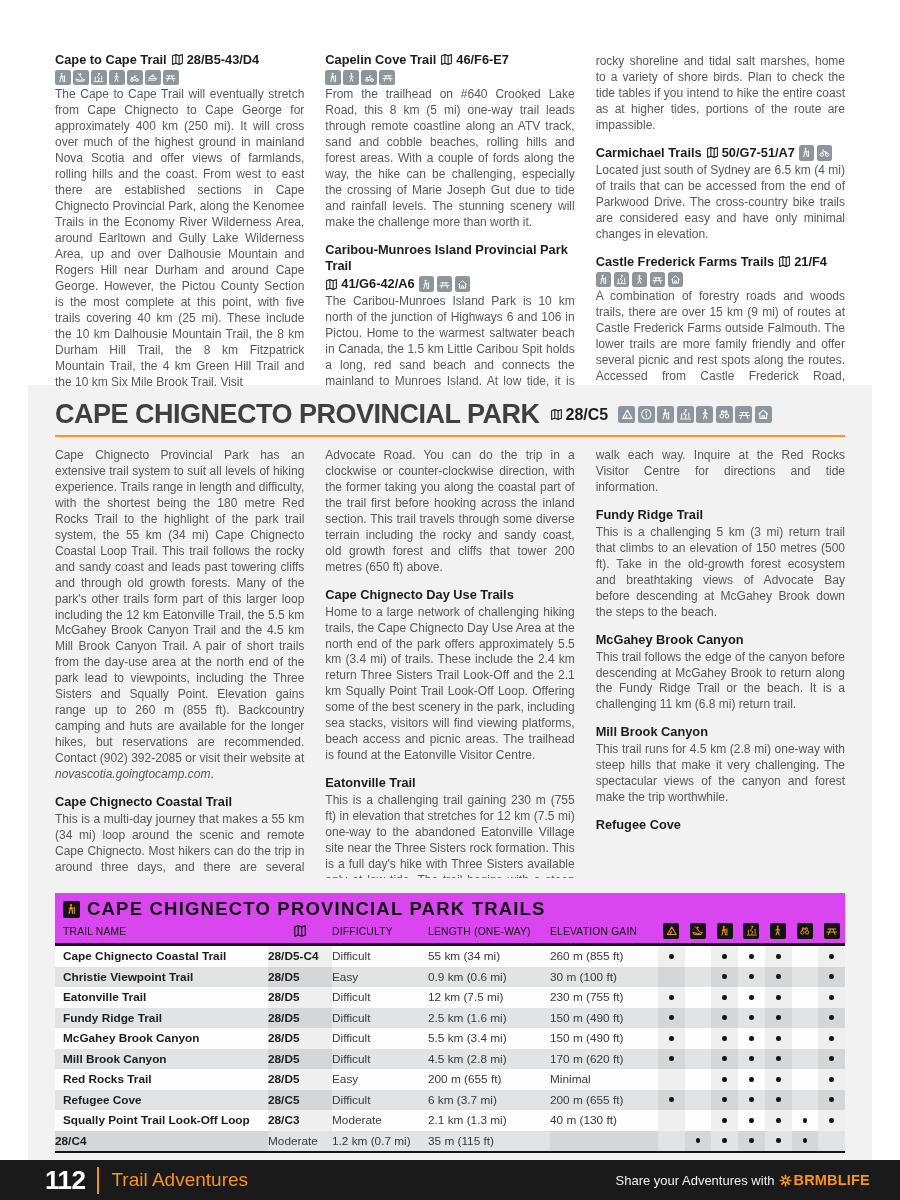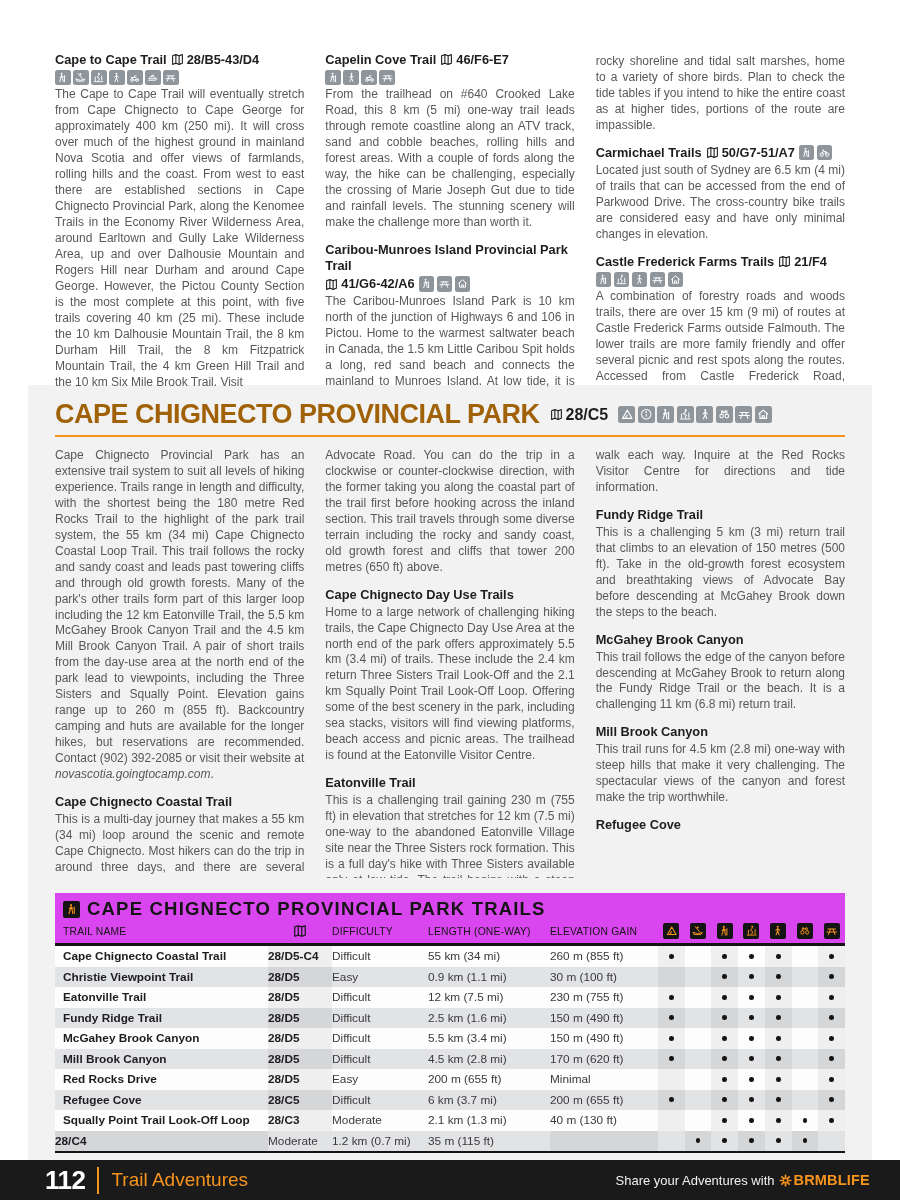--- a/index.html
+++ b/index.html
@@ -5,38 +5,38 @@
   html,body{margin:0;padding:0;background:#cfcfcf;}
   .page{position:relative;width:900px;height:1200px;margin:0 auto;background:#ffffff;
         font-family:"Liberation Sans","DejaVu Sans",sans-serif;overflow:hidden;}
   .gray-panel{position:absolute;left:28px;right:28px;top:385px;height:778px;background:#f2f2f3;}
   
   .cols{display:flex;gap:21px;}
   .col{flex:1 1 0;min-width:0;}
   .top-section{position:absolute;left:55px;right:55px;top:52px;height:335px;overflow:hidden;}
   .park-cols{position:absolute;left:55px;right:55px;top:446px;height:432px;overflow:hidden;}
   .article{margin:0;}
-  .ttl{display:flex;flex-wrap:wrap;align-items:flex-start;column-gap:4px;row-gap:2px;
+  .ttl{display:flex;flex-wrap:wrap;align-items:center;column-gap:4px;row-gap:2px;
        font-size:12.8px;font-weight:bold;color:#1d1d1f;line-height:1.25;margin:0 0 1px;}
   .park-cols .ttl{margin-top:4px;}
   .mapref{display:inline-flex;align-items:center;gap:2px;font-weight:bold;color:#1d1d1f;}
   .bookic{display:inline-flex;width:14px;height:13px;color:#1d1d1f;}
   .bookic svg{width:13px;height:13px;}
   .icostrip{display:inline-flex;gap:2.5px;}
   .isq{display:inline-flex;align-items:center;justify-content:center;width:15.5px;height:15.5px;
        border-radius:2.5px;background:#8E959B;color:#ffffff;flex:0 0 auto;}
   .isq svg{width:11px;height:11px;}
   .isq.lg{width:17px;height:17px;}
   .isq.lg svg{width:12.5px;height:12.5px;}
   .body{margin:2px 0 11px;text-align:justify;font-size:12px;line-height:1.33;color:#57585A;}
   .it{font-style:italic;}
   
   .park-head{position:absolute;left:55px;right:55px;top:399px;}
   .park-head-row{display:flex;align-items:center;gap:10px;}
-  .park-title{font-size:27px;font-weight:bold;letter-spacing:-0.5px;color:#a16207;white-space:nowrap;}
+  .park-title{font-size:27px;font-weight:bold;letter-spacing:-0.5px;color:#404040;white-space:nowrap;}
   .park-rule{position:absolute;left:0;right:0;top:36px;border-bottom:2.5px solid #F7941D;}
   
   .trails{position:absolute;left:55px;top:893px;width:790px;}
   .thead{background:#d946ef;border-bottom:3px solid #141414;}
   .thead-title{display:flex;align-items:center;gap:7px;padding:5px 0 2px 8px;}
   .thead-title .txt{font-size:18.5px;font-weight:bold;letter-spacing:1.2px;color:#141414;white-space:nowrap;}
   .tblic{display:inline-flex;align-items:center;justify-content:center;width:17px;height:17px;
          border-radius:2px;background:#141414;color:#F7941D;}
   .tblic svg{width:12px;height:12px;}
   .tgrid{display:grid;grid-template-columns:213px 64px 96px 122px 108px repeat(7,1fr);align-items:center;}
@@ -585,21 +585,21 @@
           </div>
           <div class="c act"></div>
           <div class="c act shade">
             <span class="dot"></span>
           </div>
         </div>
         <div class="tgrid trow alt">
           <div class="c name">Christie Viewpoint Trail</div>
           <div class="c map">28/D5</div>
           <div class="c ">Easy</div>
-          <div class="c ">0.9 km (1.1 mi)</div>
+          <div class="c ">0.9 km (0.6 mi)</div>
           <div class="c ">30 m (100 ft)</div>
           <div class="c act shade"></div>
           <div class="c act"></div>
           <div class="c act shade">
             <span class="dot"></span>
           </div>
           <div class="c act">
             <span class="dot"></span>
           </div>
           <div class="c act shade">
@@ -700,21 +700,21 @@
           </div>
           <div class="c act shade">
             <span class="dot"></span>
           </div>
           <div class="c act"></div>
           <div class="c act shade">
             <span class="dot"></span>
           </div>
         </div>
         <div class="tgrid trow">
-          <div class="c name">Red Rocks Drive</div>
+          <div class="c name">Red Rocks Trail</div>
           <div class="c map">28/D5</div>
           <div class="c ">Easy</div>
           <div class="c ">200 m (655 ft)</div>
           <div class="c ">Minimal</div>
           <div class="c act shade"></div>
           <div class="c act"></div>
           <div class="c act shade">
             <span class="dot"></span>
           </div>
           <div class="c act">

